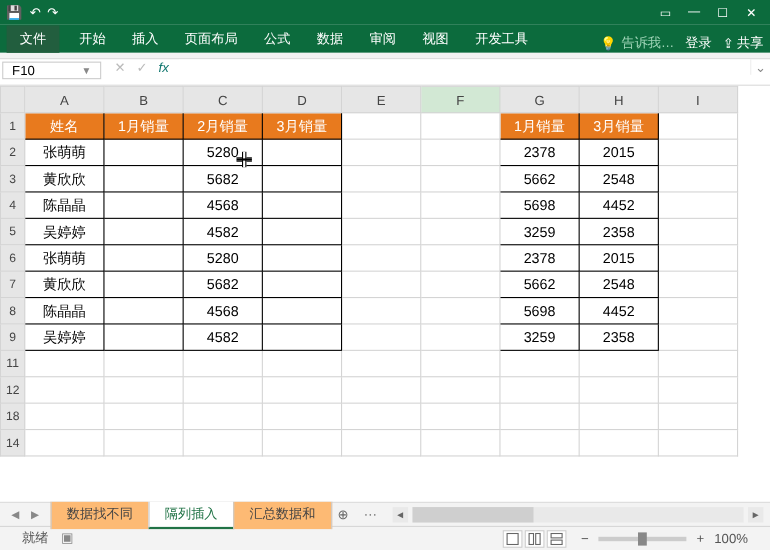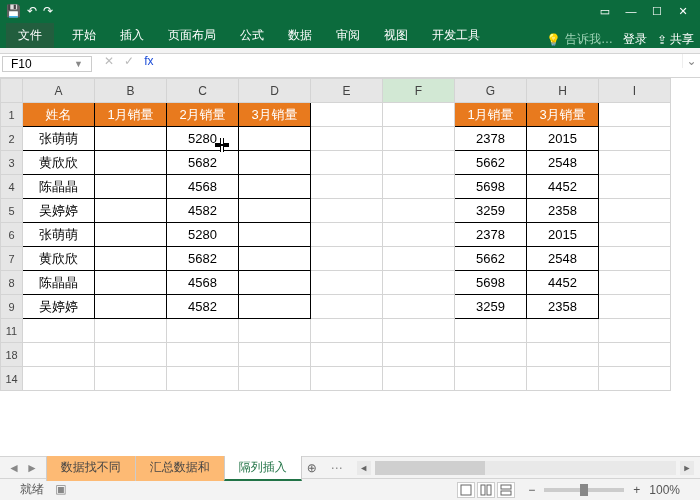--- a/index.html
+++ b/index.html
@@ -22,21 +22,21 @@
 
   
   .ribbon-strip { height: 6px; background: #f3f3f3; border-bottom: 1px solid #d4d4d4; }
 
   
   .formula-row { height: 24px; display: flex; align-items: flex-start; border-bottom: 1px solid #d4d4d4; background: #fff; }
   .namebox { width: 90px; border: 1px solid #ccc; margin: 2px; display: flex; align-items: center; padding: 0 8px; font-size: 12px; position: relative; }
   .namebox .dd { margin-left: auto; color: #888; font-size: 9px; }
   .fb-btns { display: flex; align-items: center; gap: 10px; padding: 0 10px; color: #bbb; }
   .fb-btn { cursor: pointer; color: #bbb; }
-  .fx { color: #1d4ed8; }
+  .fx { font-style: italic; color: #0f766e; }
   .formula-input { flex: 1; border: none; outline: none; padding: 0 6px; font-size: 12px; }
   .formula-right { width: 18px; display: flex; align-items: center; justify-content: center; color: #888; border-left: 1px solid #eee; }
 
   
   .grid-wrap { position: relative; height: 378px; overflow: hidden; background: #fff; }
   table.grid { border-collapse: collapse; table-layout: fixed; }
   .grid th, .grid td { border: 1px solid #d4d4d4; height: 24px; font-size: 13px; text-align: center; font-weight: normal; background: #fff; }
   .grid thead th { background: #e6e6e6; color: #444; font-size: 12px; font-weight: normal; }
   .grid .rowhdr { background: #e6e6e6; width: 22px; color: #444; font-size: 11px; }
   .grid thead .corner { background: #e6e6e6; width: 22px; }
@@ -267,20 +267,32 @@
           <td class=" "></td>
           <td class=" "></td>
           <td class=" "></td>
           <td class=" "></td>
           <td class=" "></td>
           <td class=" "></td>
           <td class=" "></td>
           <td class=" "></td>
         </tr>
         <tr>
+          <th class="rowhdr">12</th>
+          <td class=" "></td>
+          <td class=" "></td>
+          <td class=" "></td>
+          <td class=" "></td>
+          <td class=" "></td>
+          <td class=" "></td>
+          <td class=" "></td>
+          <td class=" "></td>
+          <td class=" "></td>
+        </tr>
+        <tr>
           <th class="rowhdr">18</th>
           <td class=" "></td>
           <td class=" "></td>
           <td class=" "></td>
           <td class=" "></td>
           <td class=" "></td>
           <td class=" "></td>
           <td class=" "></td>
           <td class=" "></td>
           <td class=" "></td>
@@ -305,22 +317,22 @@
   </div>
 </div>
 
 <div class="sheetrow">
   <div class="sheet-nav">
     <span>◄</span>
     <span>►</span>
   </div>
   <div id="sheet-tabs" style="display:flex;">
       <div class="sheet-tab">数据找不同</div>
+      <div class="sheet-tab active">隔列插入</div>
       <div class="sheet-tab">汇总数据和</div>
-      <div class="sheet-tab active">隔列插入</div>
     </div>
   <div class="sheet-add">⊕</div>
   <span style="padding:0 8px;color:#888">⋯</span>
   <div class="hscroll">
     <div class="arr">◄</div>
     <div class="track">
         <div class="thumb"></div>
       </div>
     <div class="arr">►</div>
   </div>

